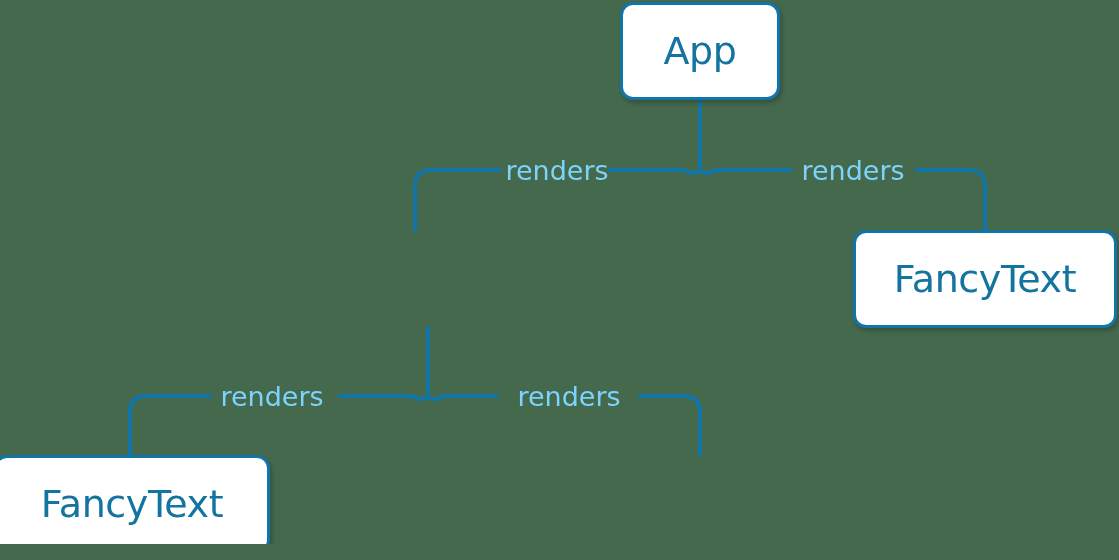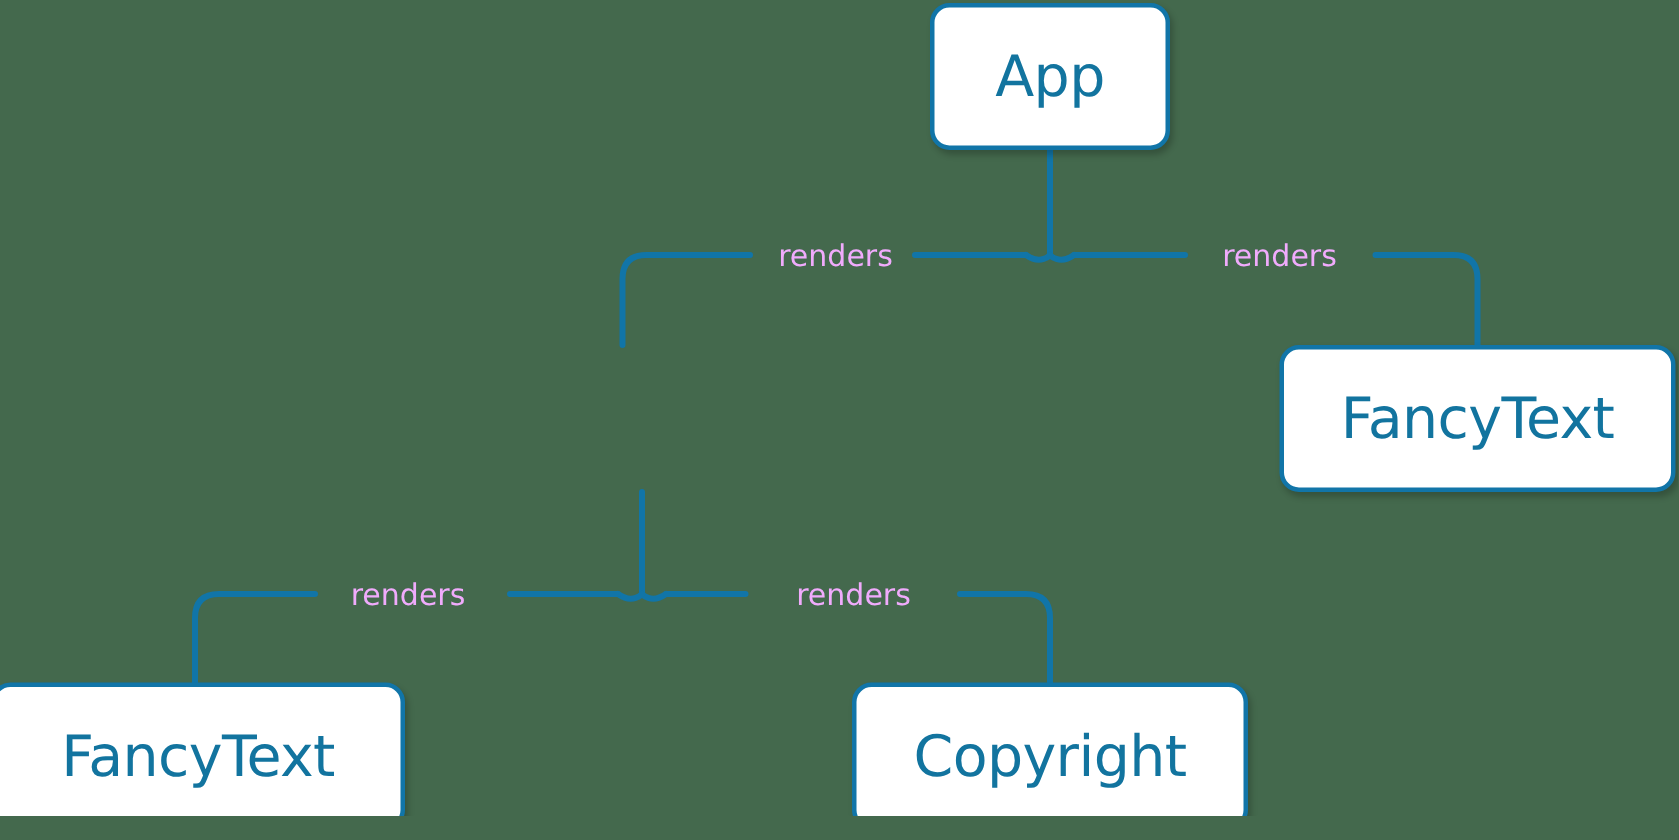--- a/index.html
+++ b/index.html
@@ -37,22 +37,22 @@
   .node-label {
     color: #12749f;
     font-size: 38px;
     font-weight: 400;
     letter-spacing: -0.4px;
     line-height: 1;
     white-space: nowrap;
   }
   .edge-label {
     position: absolute;
-    color: #f0abfc;
-    font-size: 20px;
+    color: #7dd3fc;
+    font-size: 27px;
     font-weight: 400;
     line-height: 1;
     white-space: nowrap;
     transform: translate(-50%, -50%);
     z-index: 3;
   }
 </style>
 </head>
 <body>
 
@@ -90,23 +90,20 @@
 
 
   <div class="node" style="left:853px; top:230px; width:264px; height:98px;">
     <span class="node-label">FancyText</span>
   </div>
 
   <div class="node" style="left:-6px; top:455px; width:276px; height:98px;">
     <span class="node-label">FancyText</span>
   </div>
 
-  <div class="node" style="left:568px; top:455px; width:264px; height:98px;">
-    <span class="node-label">Copyright</span>
-  </div>
 
   <span class="edge-label" style="left:557px; top:170px;">renders</span>
 
   <span class="edge-label" style="left:853px; top:170px;">renders</span>
 
   <span class="edge-label" style="left:272px; top:396px;">renders</span>
 
   <span class="edge-label" style="left:569px; top:396px;">renders</span>
 
 </div>

